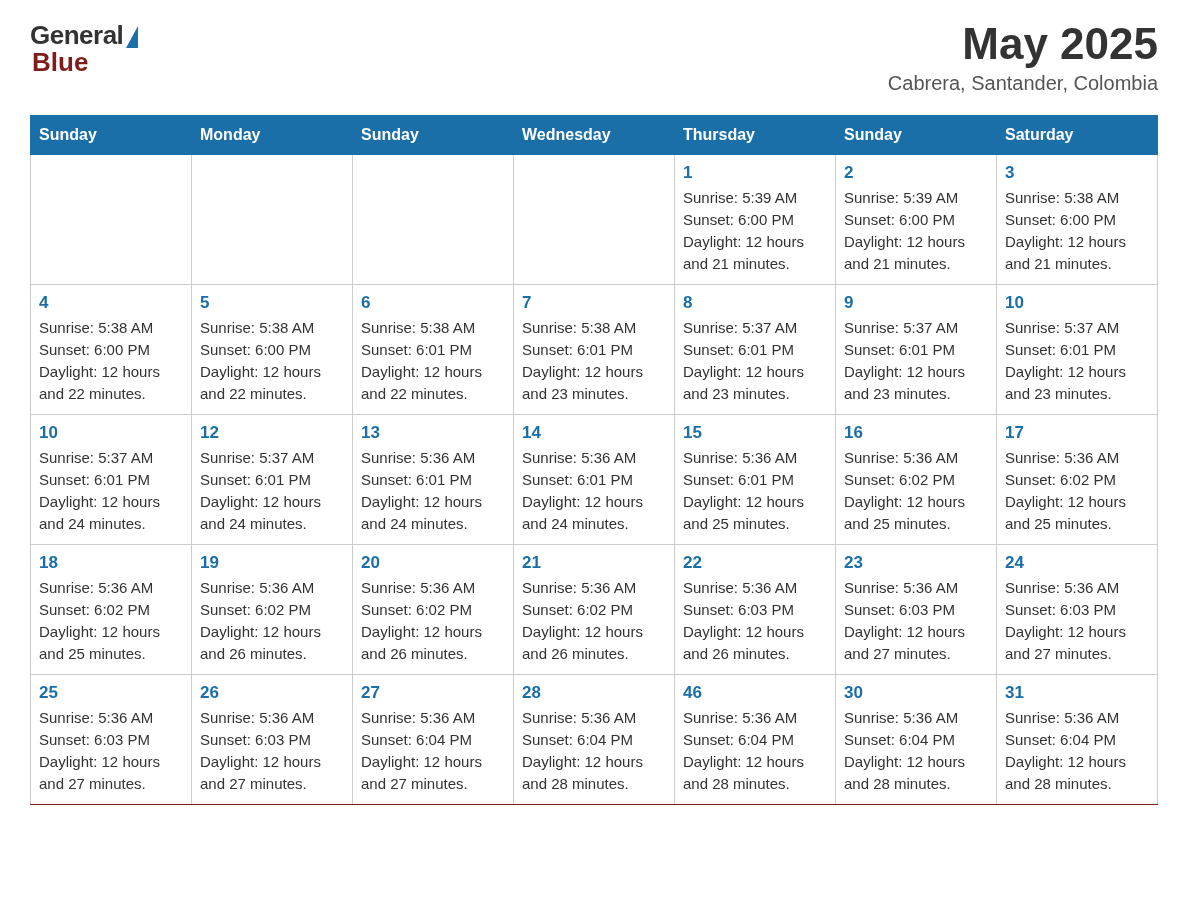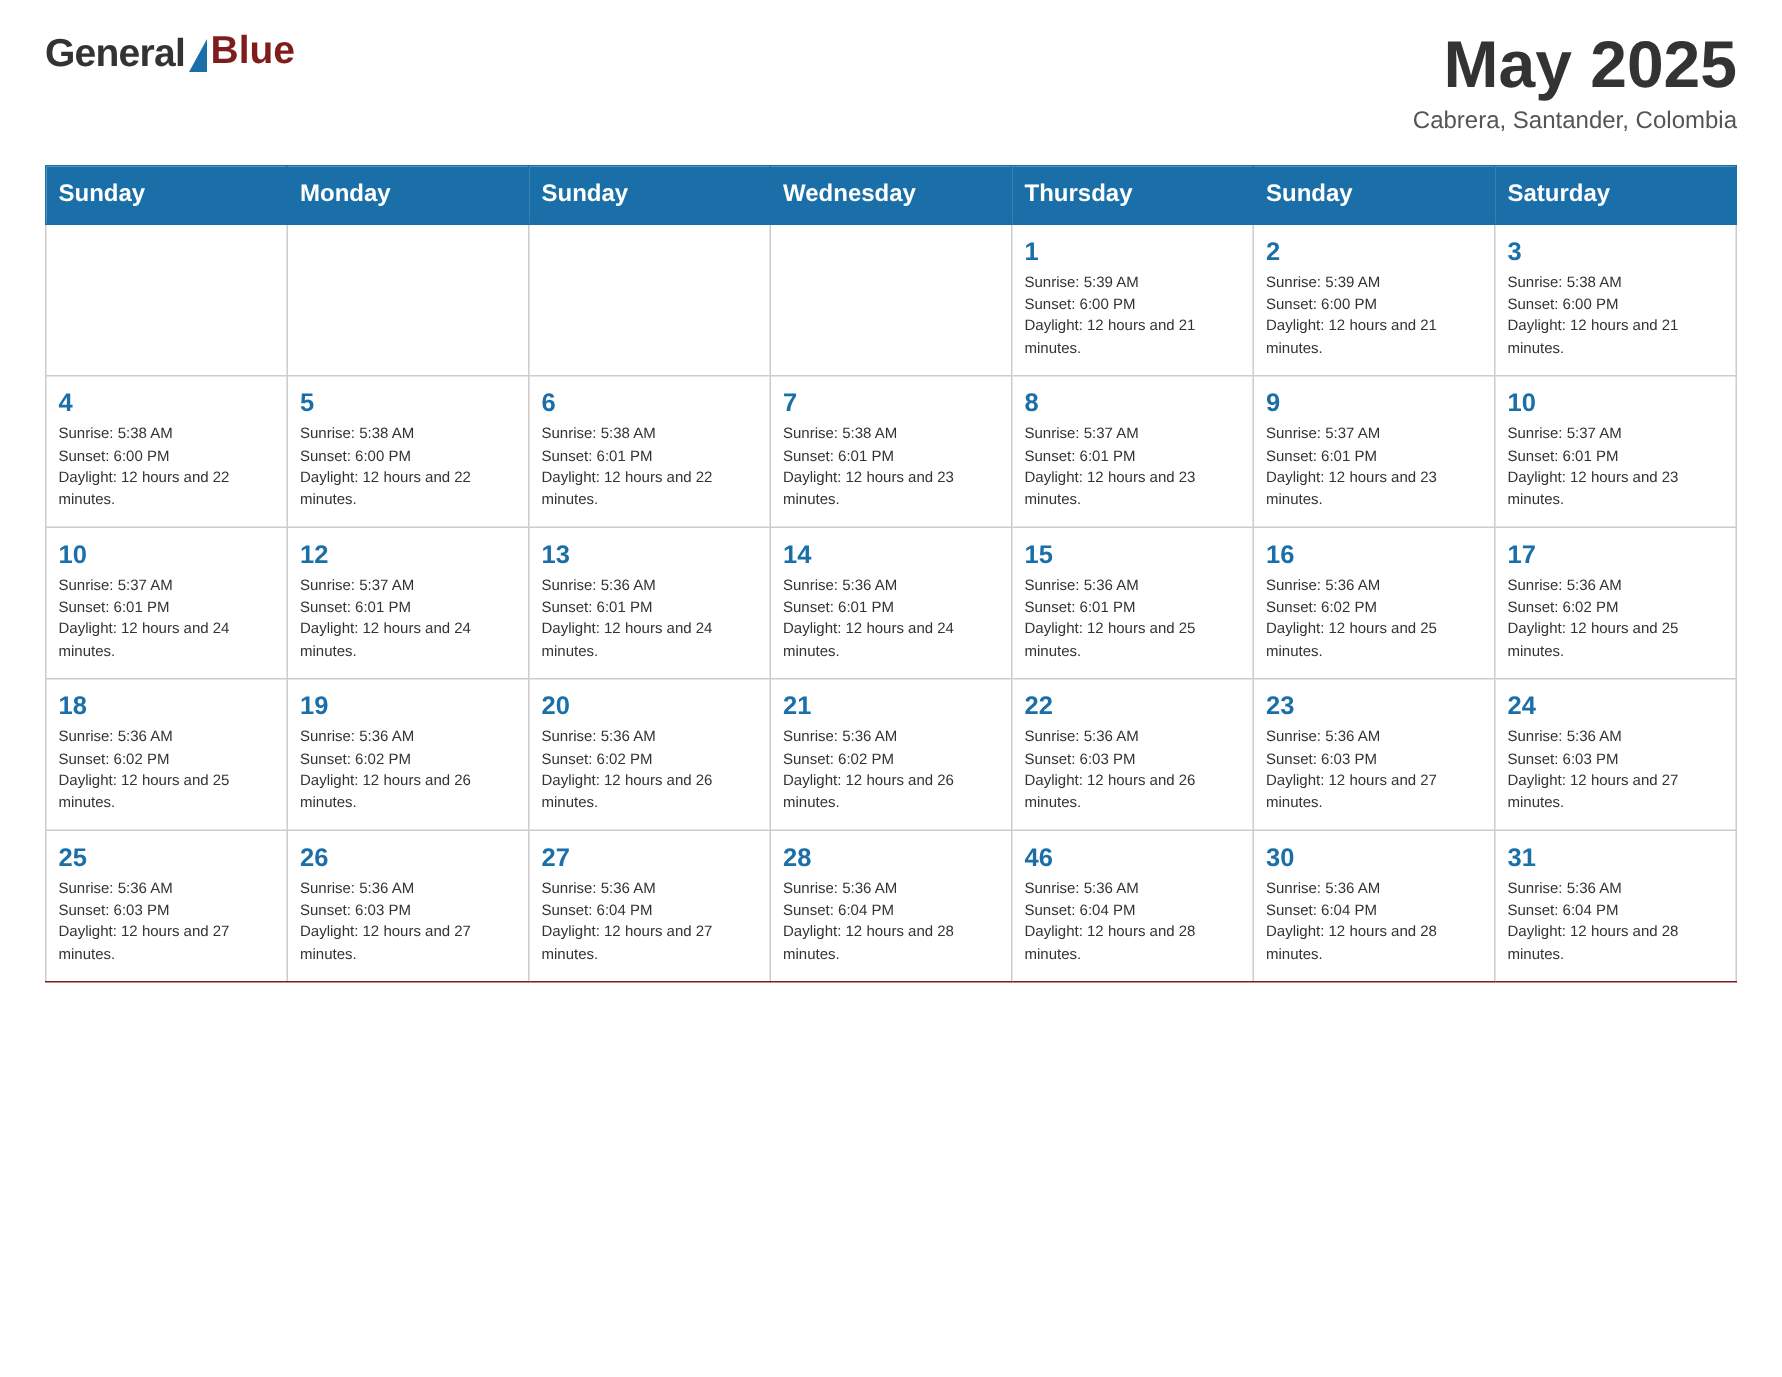--- a/index.html
+++ b/index.html
@@ -12,22 +12,22 @@
       min-height: 918px;
     }
     .header {
       display: flex;
       justify-content: space-between;
       align-items: flex-start;
       margin-bottom: 20px;
     }
     .logo {
       display: flex;
-      flex-direction: row;
-      align-items: center;
+      flex-direction: column;
+      align-items: flex-start;
     }
     .logo-top {
       display: flex;
       align-items: center;
     }
     .logo-general {
       font-size: 26px;
       font-weight: bold;
       color: #333;
       letter-spacing: -0.5px;
@@ -51,21 +51,21 @@
     .title-section {
       text-align: right;
     }
     .month-year {
       font-size: 44px;
       font-weight: bold;
       color: #333;
       line-height: 1.1;
     }
     .location {
-      font-size: 16px;
+      font-size: 20px;
       color: #555;
       margin-top: 4px;
     }
     .calendar {
       width: 100%;
       border-collapse: collapse;
     }
     .calendar thead tr th {
       background-color: #1a6fa8;
       color: #ffffff;
@@ -85,21 +85,21 @@
       color: #333;
     }
     .day-number {
       font-size: 17px;
       font-weight: bold;
       color: #1a6fa8;
       margin-bottom: 4px;
       display: block;
     }
     .day-info {
-      font-size: 10px;
+      font-size: 15px;
       line-height: 1.45;
       color: #333;
     }
     .empty-cell {
       background: #fff;
     }
     .calendar tbody tr:last-child td {
       border-bottom: 1px solid #7f1d1d;
     }
   </style>

